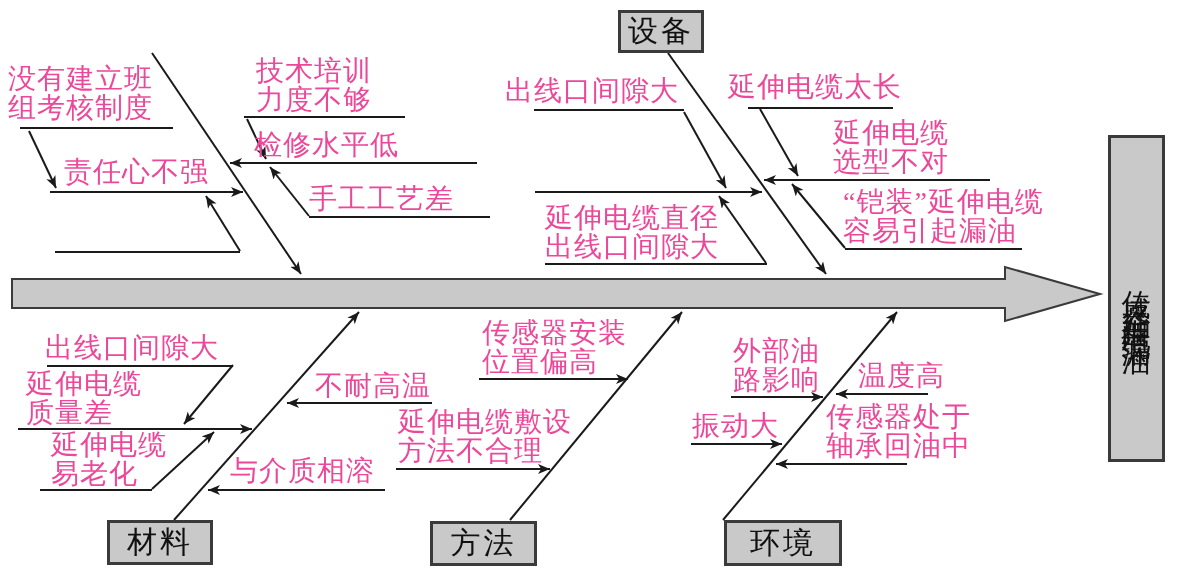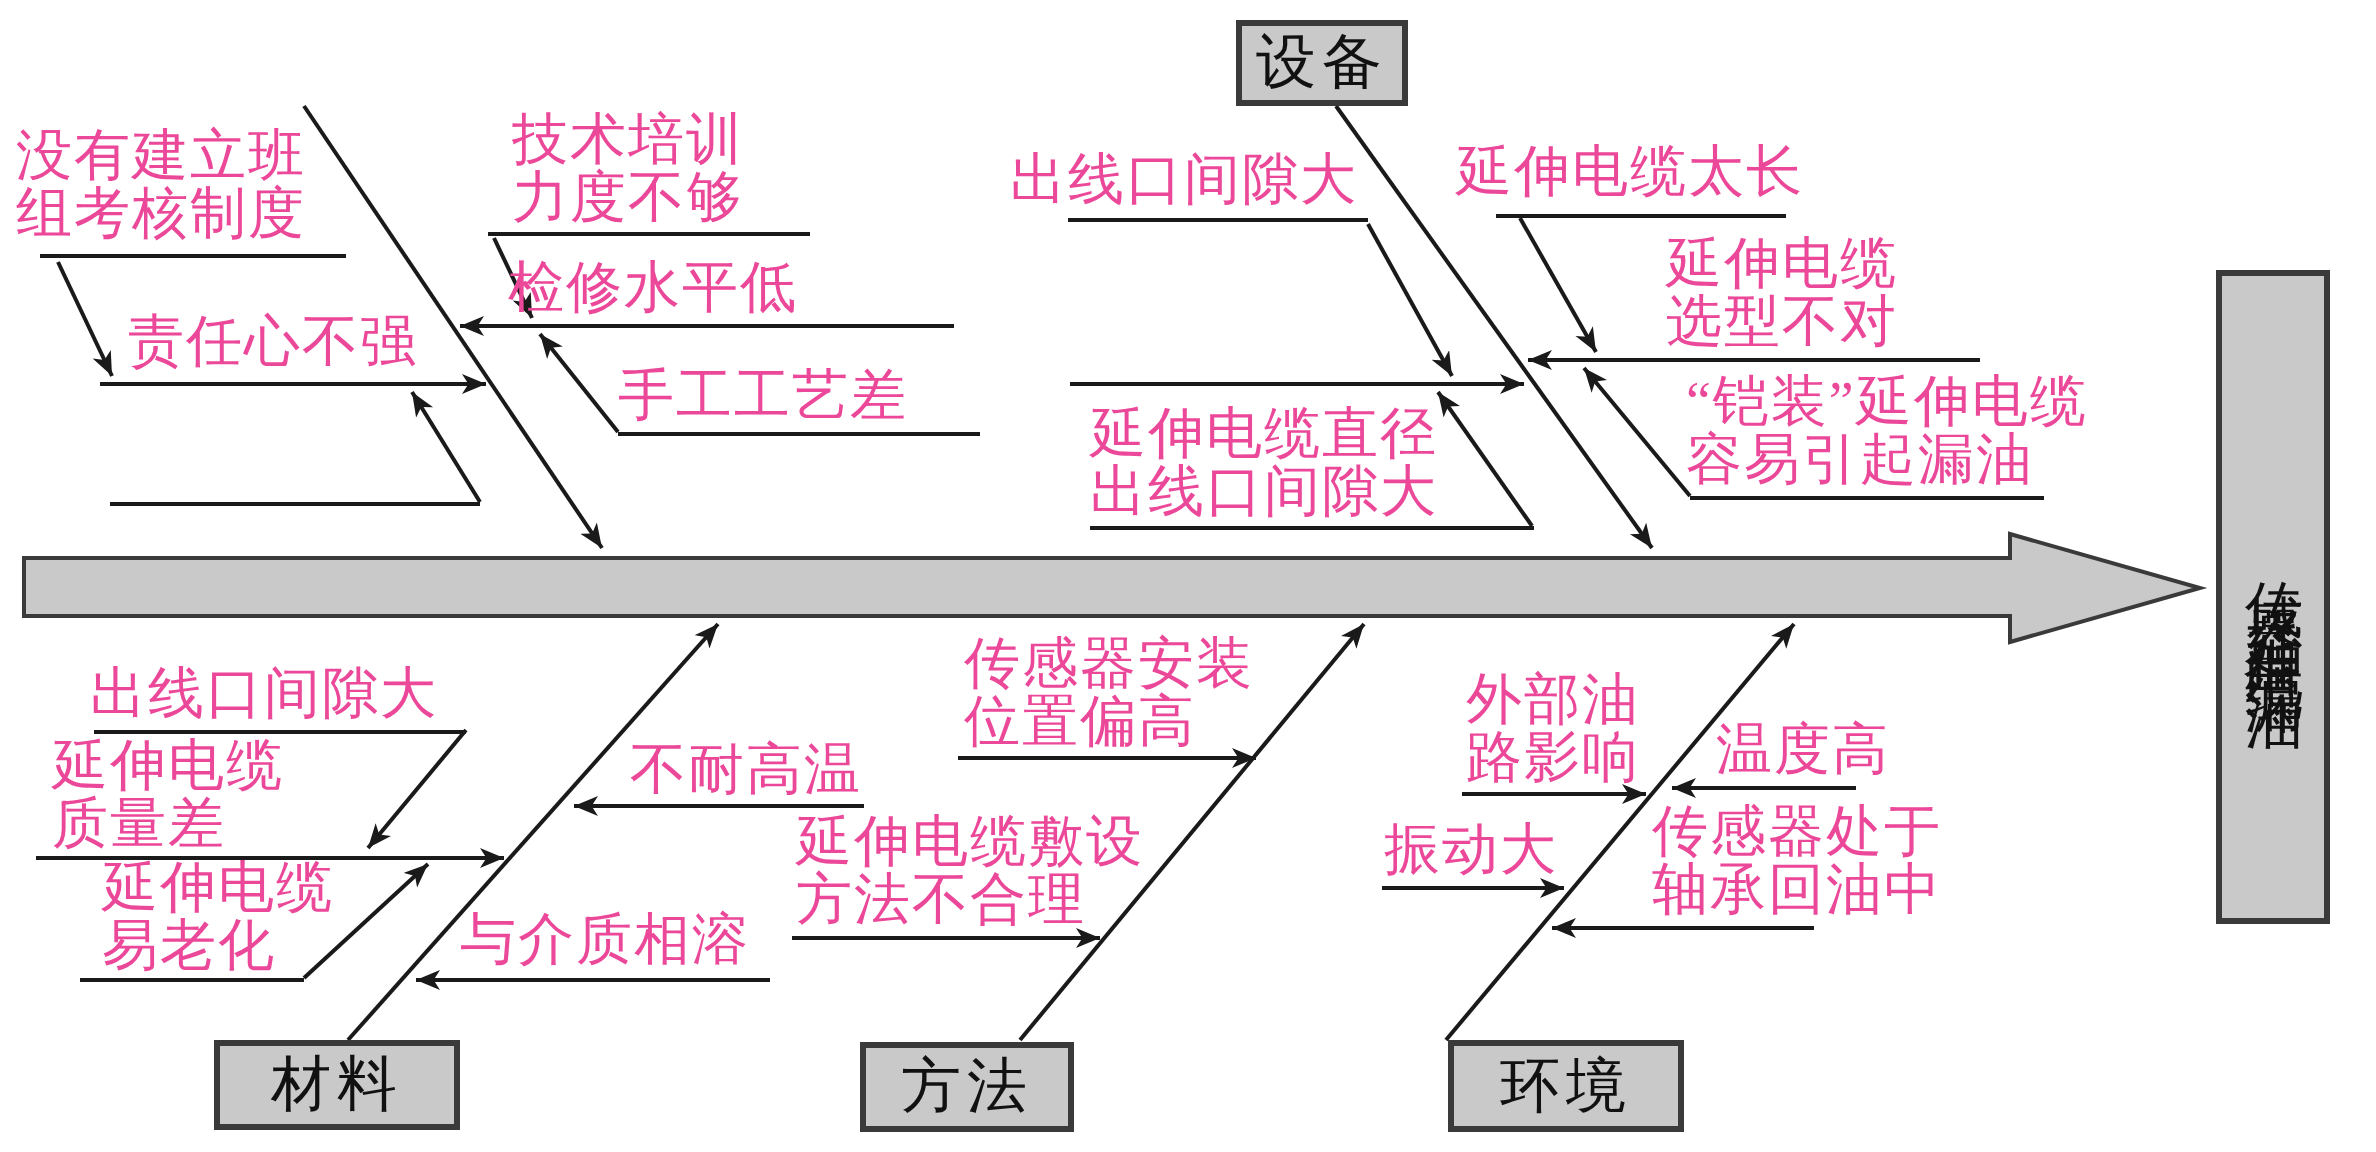--- a/index.html
+++ b/index.html
@@ -78,21 +78,21 @@
     <line class="ln" x1="309" y1="216" x2="270" y2="167" marker-end="url(#ah)"></line>
     <line class="ln" x1="684" y1="112" x2="726" y2="188" marker-end="url(#ah)"></line>
     <line class="ln" x1="766" y1="263" x2="719" y2="196" marker-end="url(#ah)"></line>
     <line class="ln" x1="760" y1="109" x2="798" y2="176" marker-end="url(#ah)"></line>
     <line class="ln" x1="845" y1="248" x2="792" y2="184" marker-end="url(#ah)"></line>
     <line class="ln" x1="233" y1="365" x2="184" y2="424" marker-end="url(#ah)"></line>
     <line class="ln" x1="152" y1="489" x2="214" y2="432" marker-end="url(#ah)"></line>
   </svg>
 
   <div class="cat-box" style="left:618px;top:10px;width:86px;height:43px">设备</div>
-  <div class="cat-box" style="left:107px;top:520px;width:123px;height:45px">材料</div>
+  <div class="cat-box" style="left:107px;top:520px;width:106px;height:45px">材料</div>
   <div class="cat-box" style="left:430px;top:521px;width:107px;height:45px">方法</div>
   <div class="cat-box" style="left:724px;top:520px;width:118px;height:46px">环境</div>
 
   <div class="effect-box">传感器延伸电缆漏油</div>
 
   <div class="cause" style="left:8px;top:64px">没有建立班
 组考核制度</div>
   <div class="cause" style="left:64px;top:157px">责任心不强</div>
   <div class="cause" style="left:254px;top:130px">检修水平低</div>
   <div class="cause" style="left:256px;top:56px">技术培训

